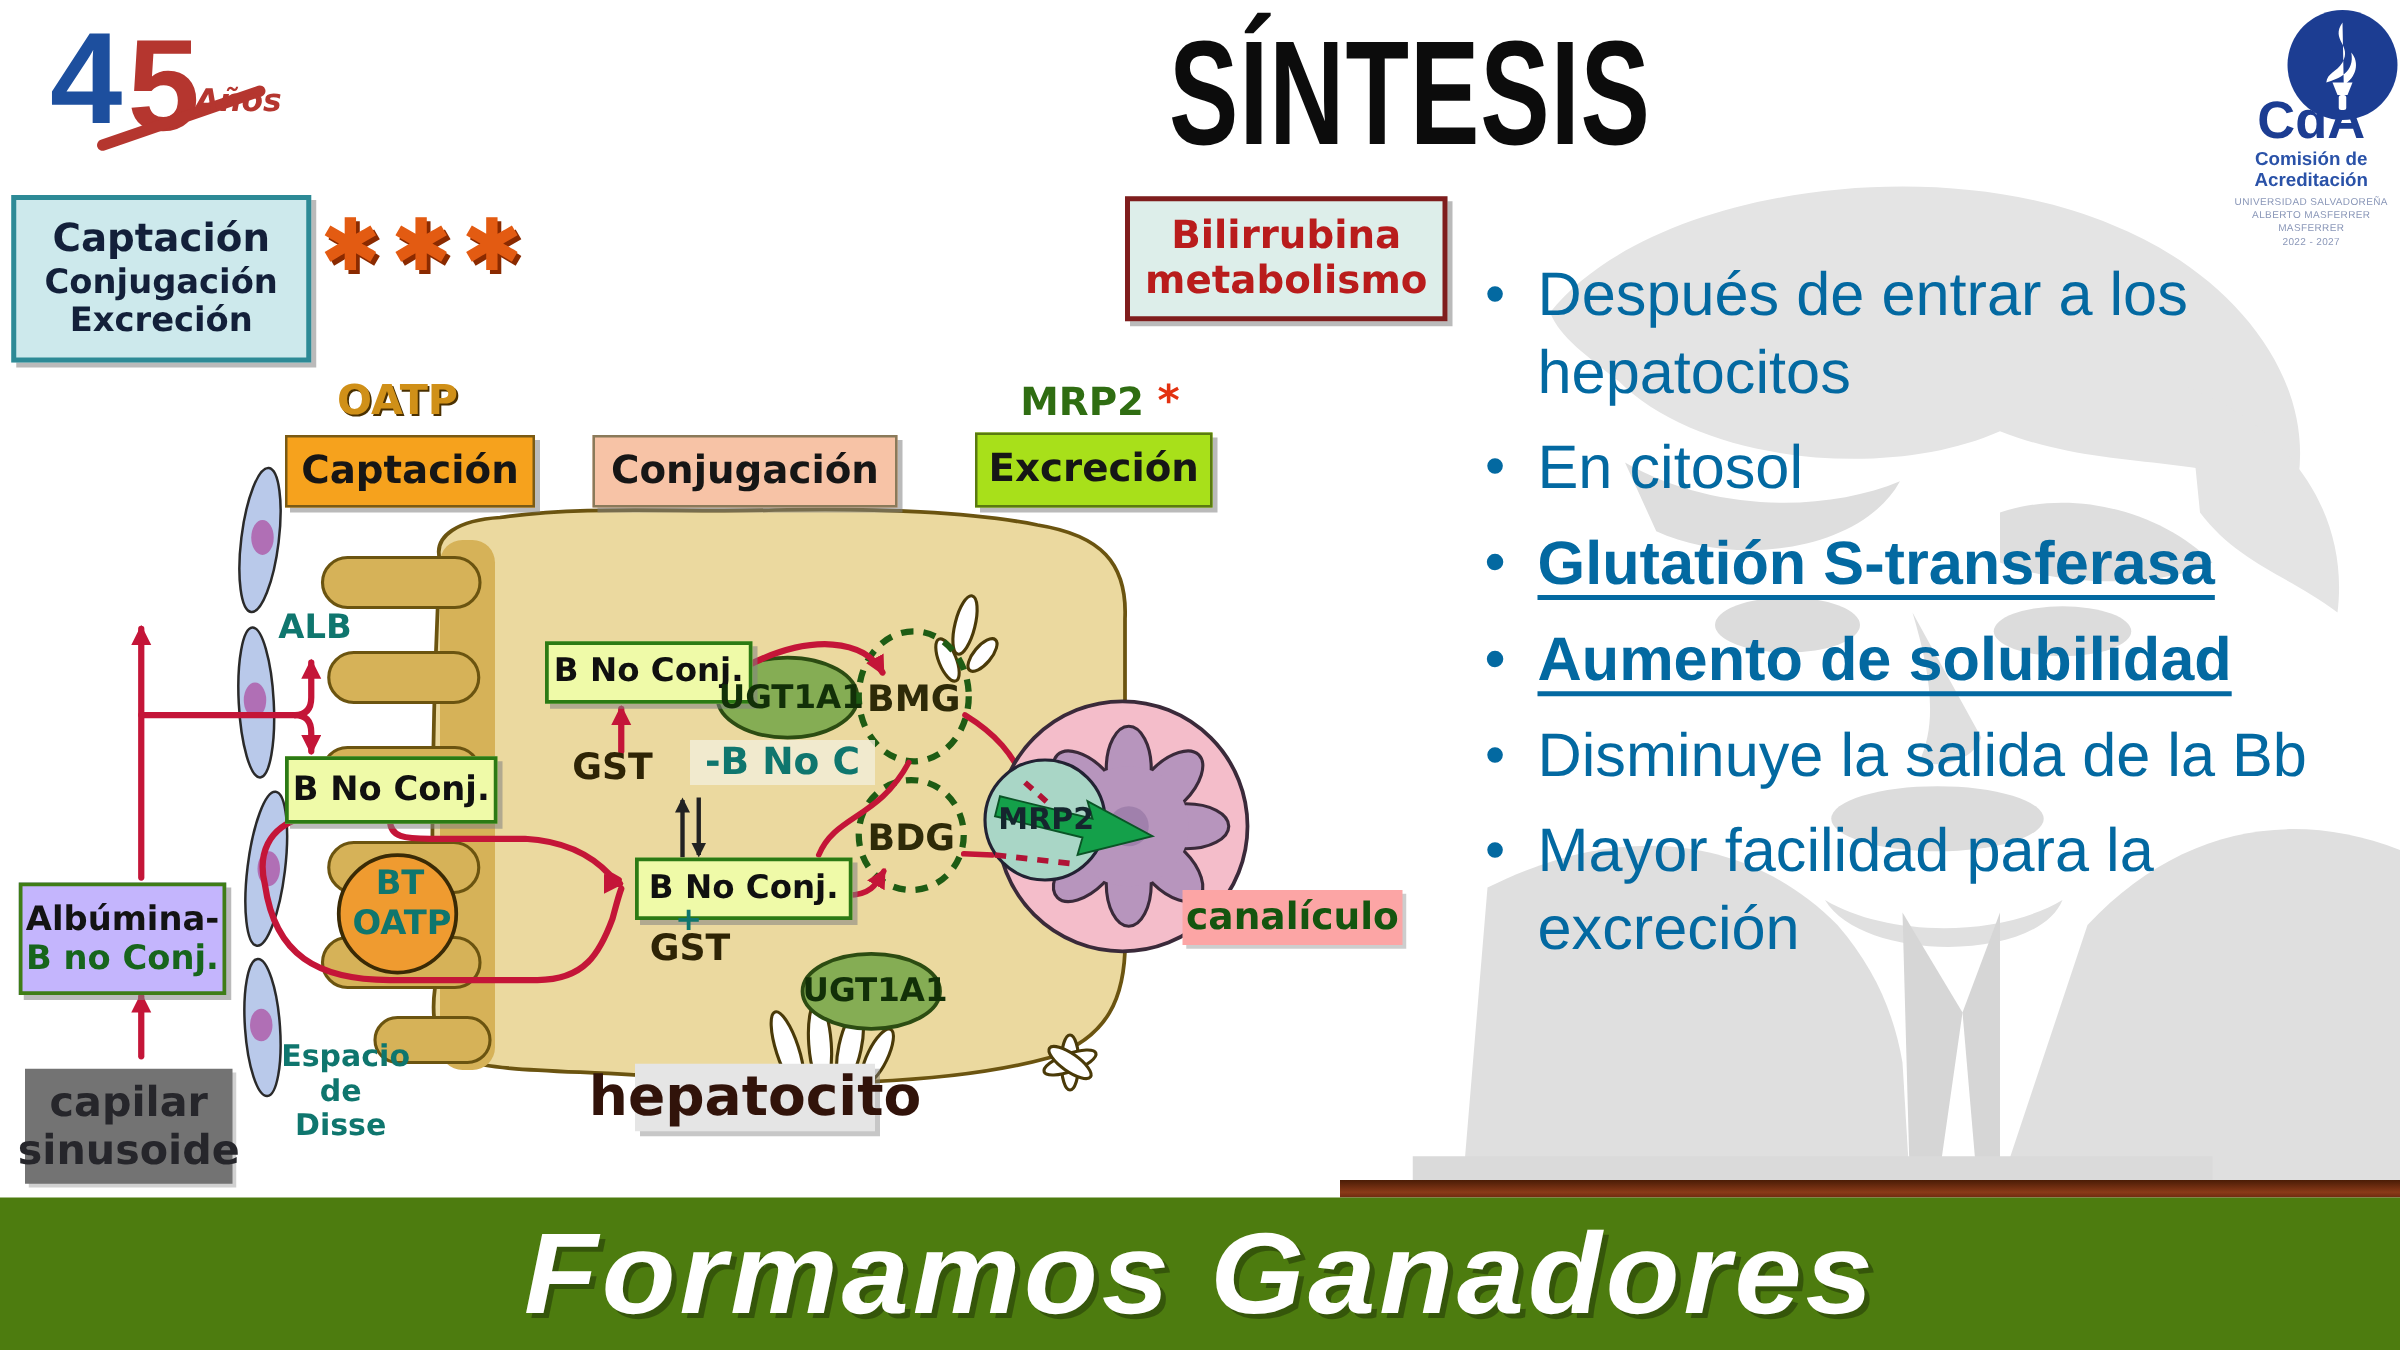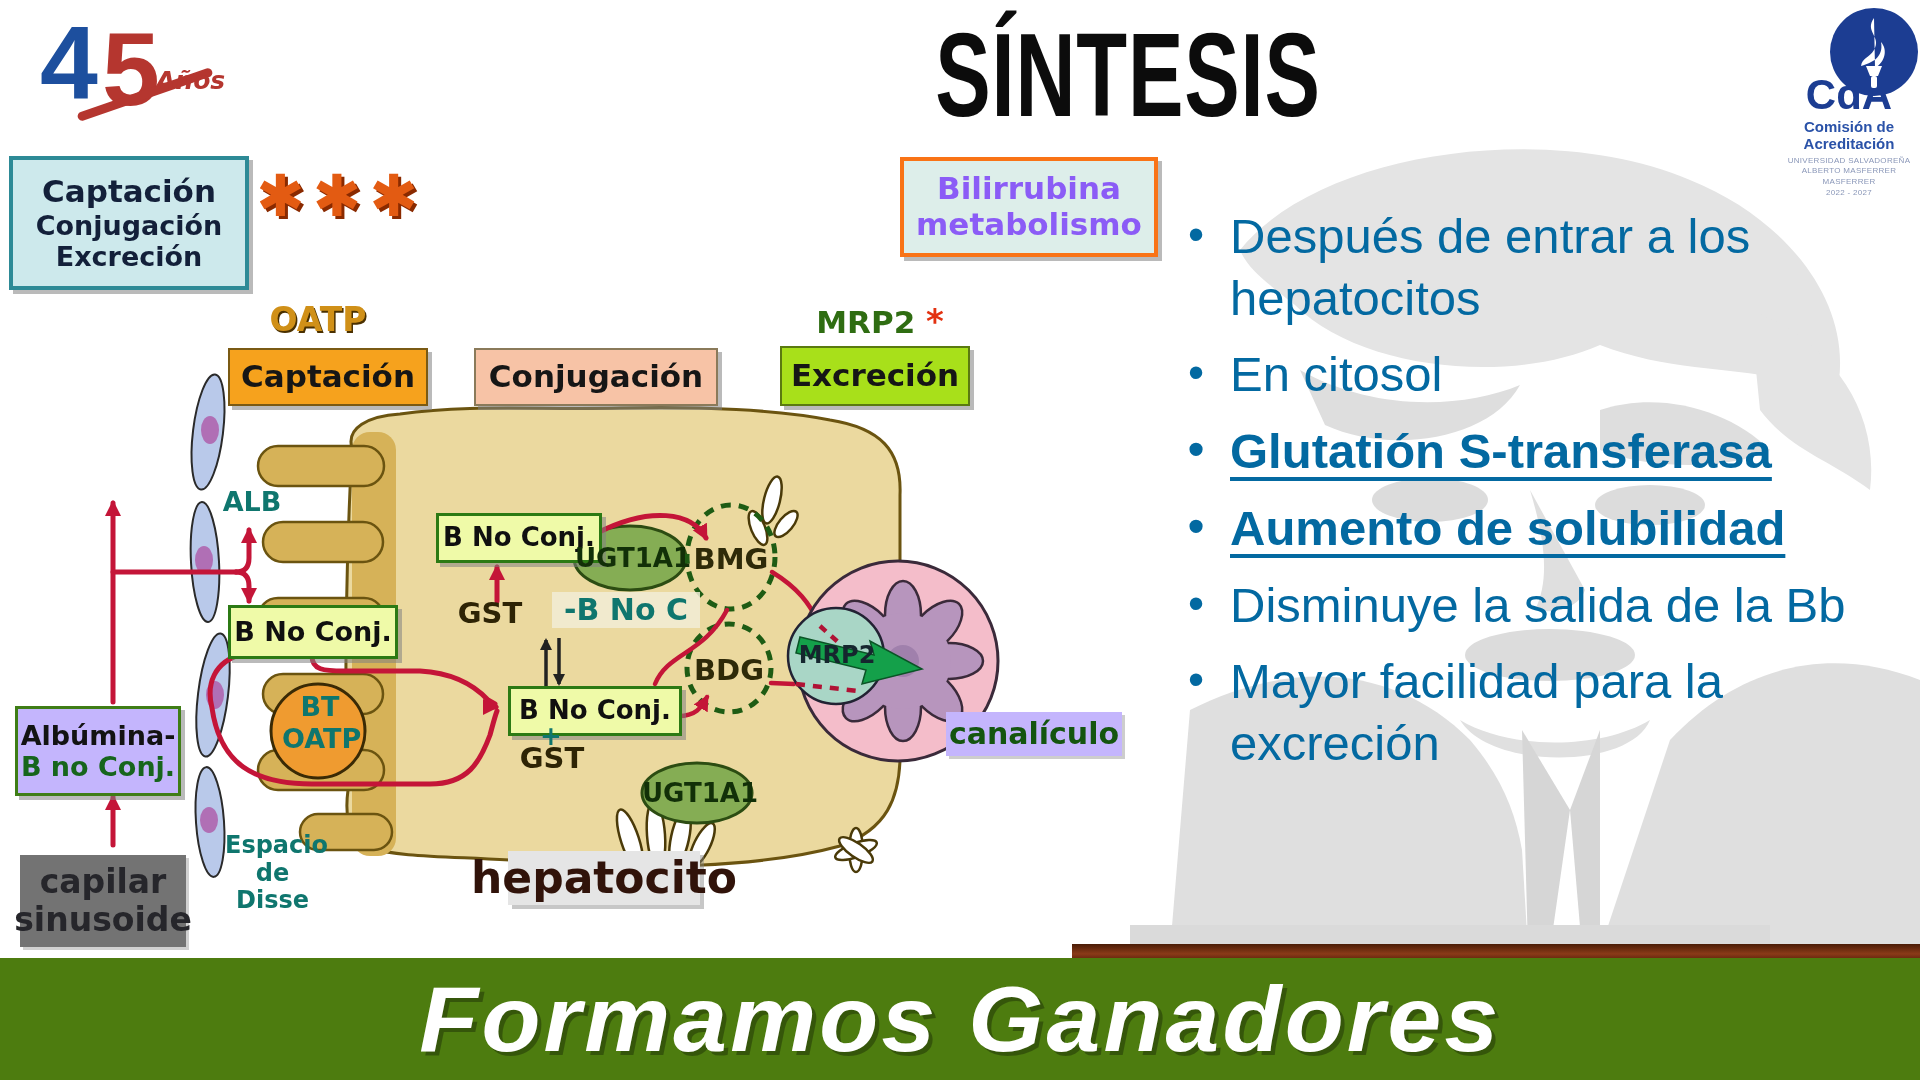--- a/index.html
+++ b/index.html
@@ -45,22 +45,22 @@
   
   #cda{position:absolute;left:1778px;top:6px;width:142px;text-align:center;z-index:2;
        font-family:"Liberation Sans",sans-serif;}
   #cda .monogram{margin-top:-28px;font-size:42px;font-weight:900;color:#1c3d92;line-height:1;}
   #cda .org{font-size:15px;font-weight:bold;color:#2a52a8;line-height:1.15;margin-top:2px;}
   #cda .sub{font-size:8px;color:#8a97b8;line-height:1.35;letter-spacing:.3px;margin-top:3px;}
   
   #procbox{left:9px;top:156px;width:232px;height:126px;background:#cde9ec;border:4px solid #2d8a96;
            color:#13203a;}
   #procbox .l1{font-size:31px;} #procbox .l2{font-size:27px;} #procbox .l3{font-size:27px;}
-  #topicbox{left:900px;top:157px;width:250px;height:92px;background:#ddeeea;border:4px solid #f97316;
-            color:#8b5cf6;font-size:31px;}
+  #topicbox{left:900px;top:157px;width:250px;height:92px;background:#ddeeea;border:4px solid #7f1d1d;
+            color:#b91c1c;font-size:31px;}
   #stars{position:absolute;left:256px;top:162px;font-size:58px;letter-spacing:8px;color:#e35b12;
          text-shadow:3px 3px 0 #8a2a00;z-index:2;font-family:"DejaVu Sans",sans-serif;font-weight:bold;}
   svg{position:absolute;left:0;top:0;}
 </style>
 </head>
 <body>
 
 <div id="slide">
 
   <svg width="790" height="850" viewBox="0 0 790 850" style="left:1130px;top:110px;z-index:1;">
@@ -277,21 +277,21 @@
   <div class="lbl" style="left:642px;top:779px;width:110px;font-size:26px;color:#123008;">UGT1A1</div>
 
   <div class="lbl" style="left:690px;top:543px;width:82px;font-size:29px;color:#2e2a08;">BMG</div>
   <div class="lbl" style="left:688px;top:654px;width:82px;font-size:29px;color:#2e2a08;">BDG</div>
 
   <div class="lbl" style="left:295px;top:692px;width:50px;font-size:27px;">BT</div>
   <div class="lbl" style="left:282px;top:724px;width:76px;font-size:27px;">OATP</div>
 
   <div class="lbl" style="left:798px;top:642px;width:78px;font-size:24px;color:#15262e;">MRP2</div>
 
-  <div class="bx" style="left:946px;top:712px;width:176px;height:44px;background:#c4b5fd;border:none;box-shadow:3px 3px 0 rgba(130,130,130,.4);font-size:30px;color:#14550f;text-align:right;">
+  <div class="bx" style="left:946px;top:712px;width:176px;height:44px;background:#fca5a5;border:none;box-shadow:3px 3px 0 rgba(130,130,130,.4);font-size:30px;color:#14550f;text-align:right;">
     <div>canalículo</div>
     </div>
 
   <div class="bx" style="left:508px;top:851px;width:192px;height:54px;background:#e5e5e5;border:none;box-shadow:4px 4px 0 rgba(130,130,130,.45);font-size:44px;color:#31130a;">
     <div>hepatocito</div>
     </div>
 
   <div class="lbl" style="left:225px;top:832px;width:95px;font-size:24px;line-height:1.15;">
     <div>Espacio</div>
     <div>de</div>

